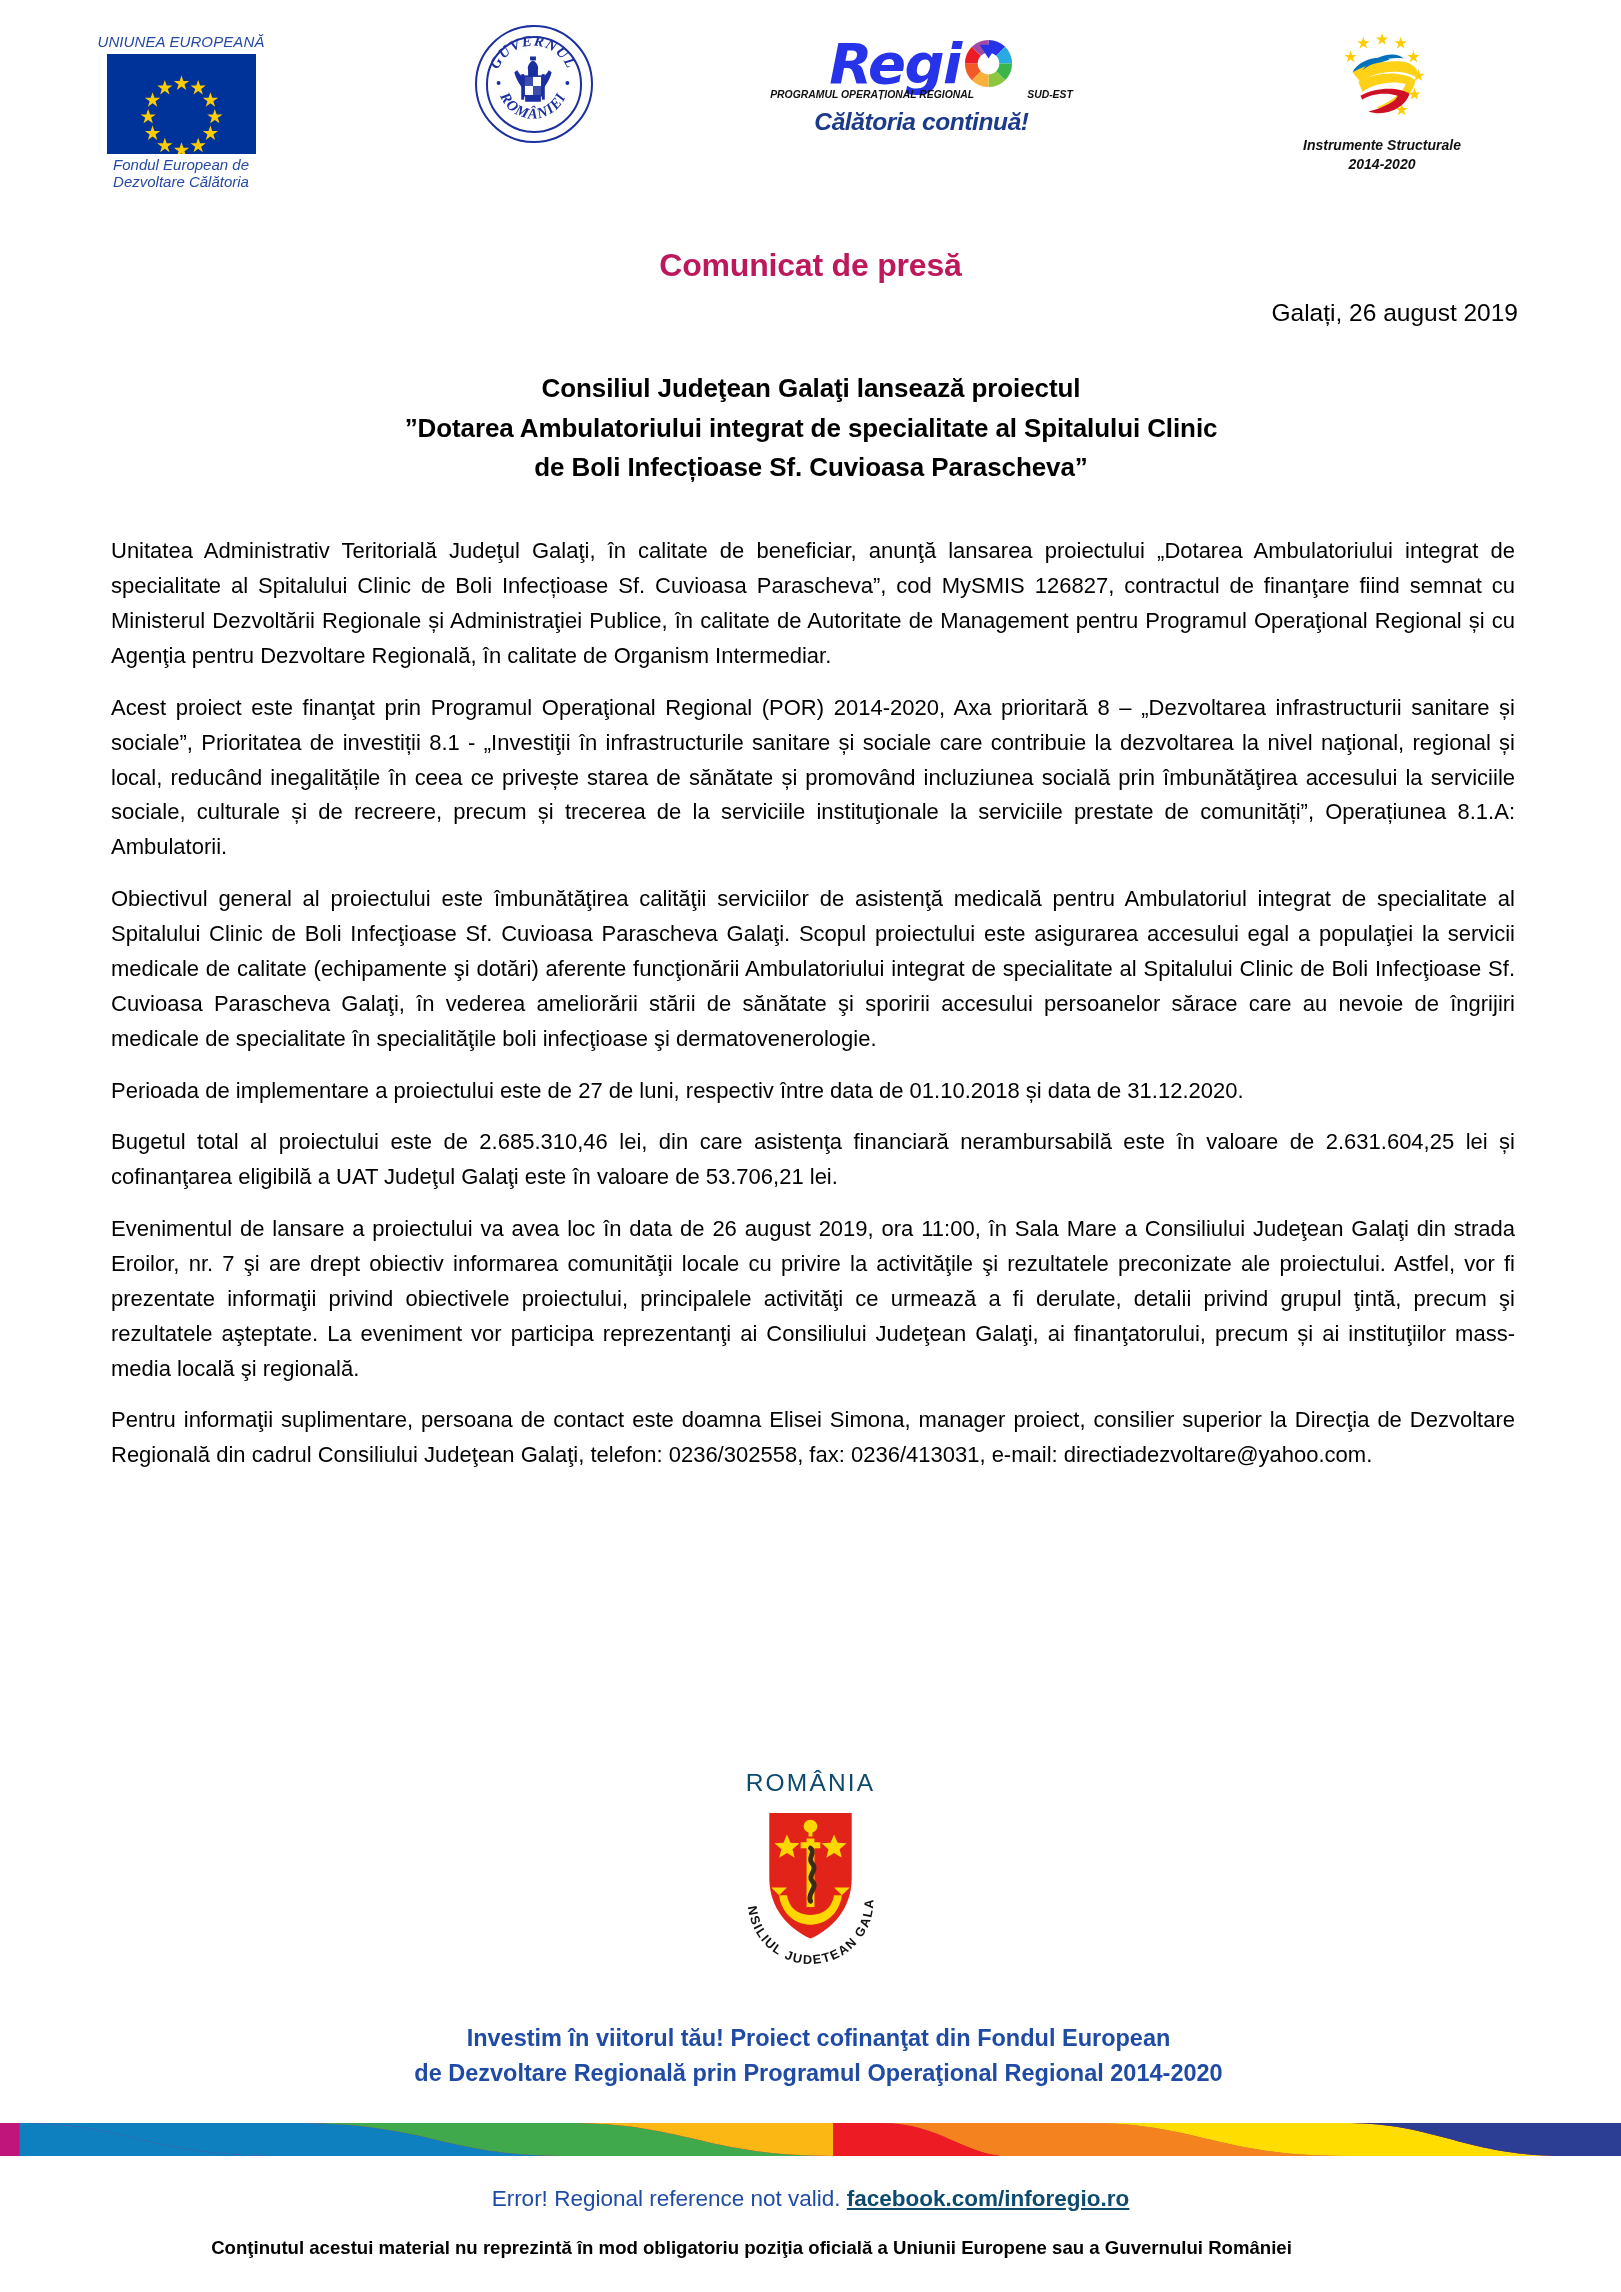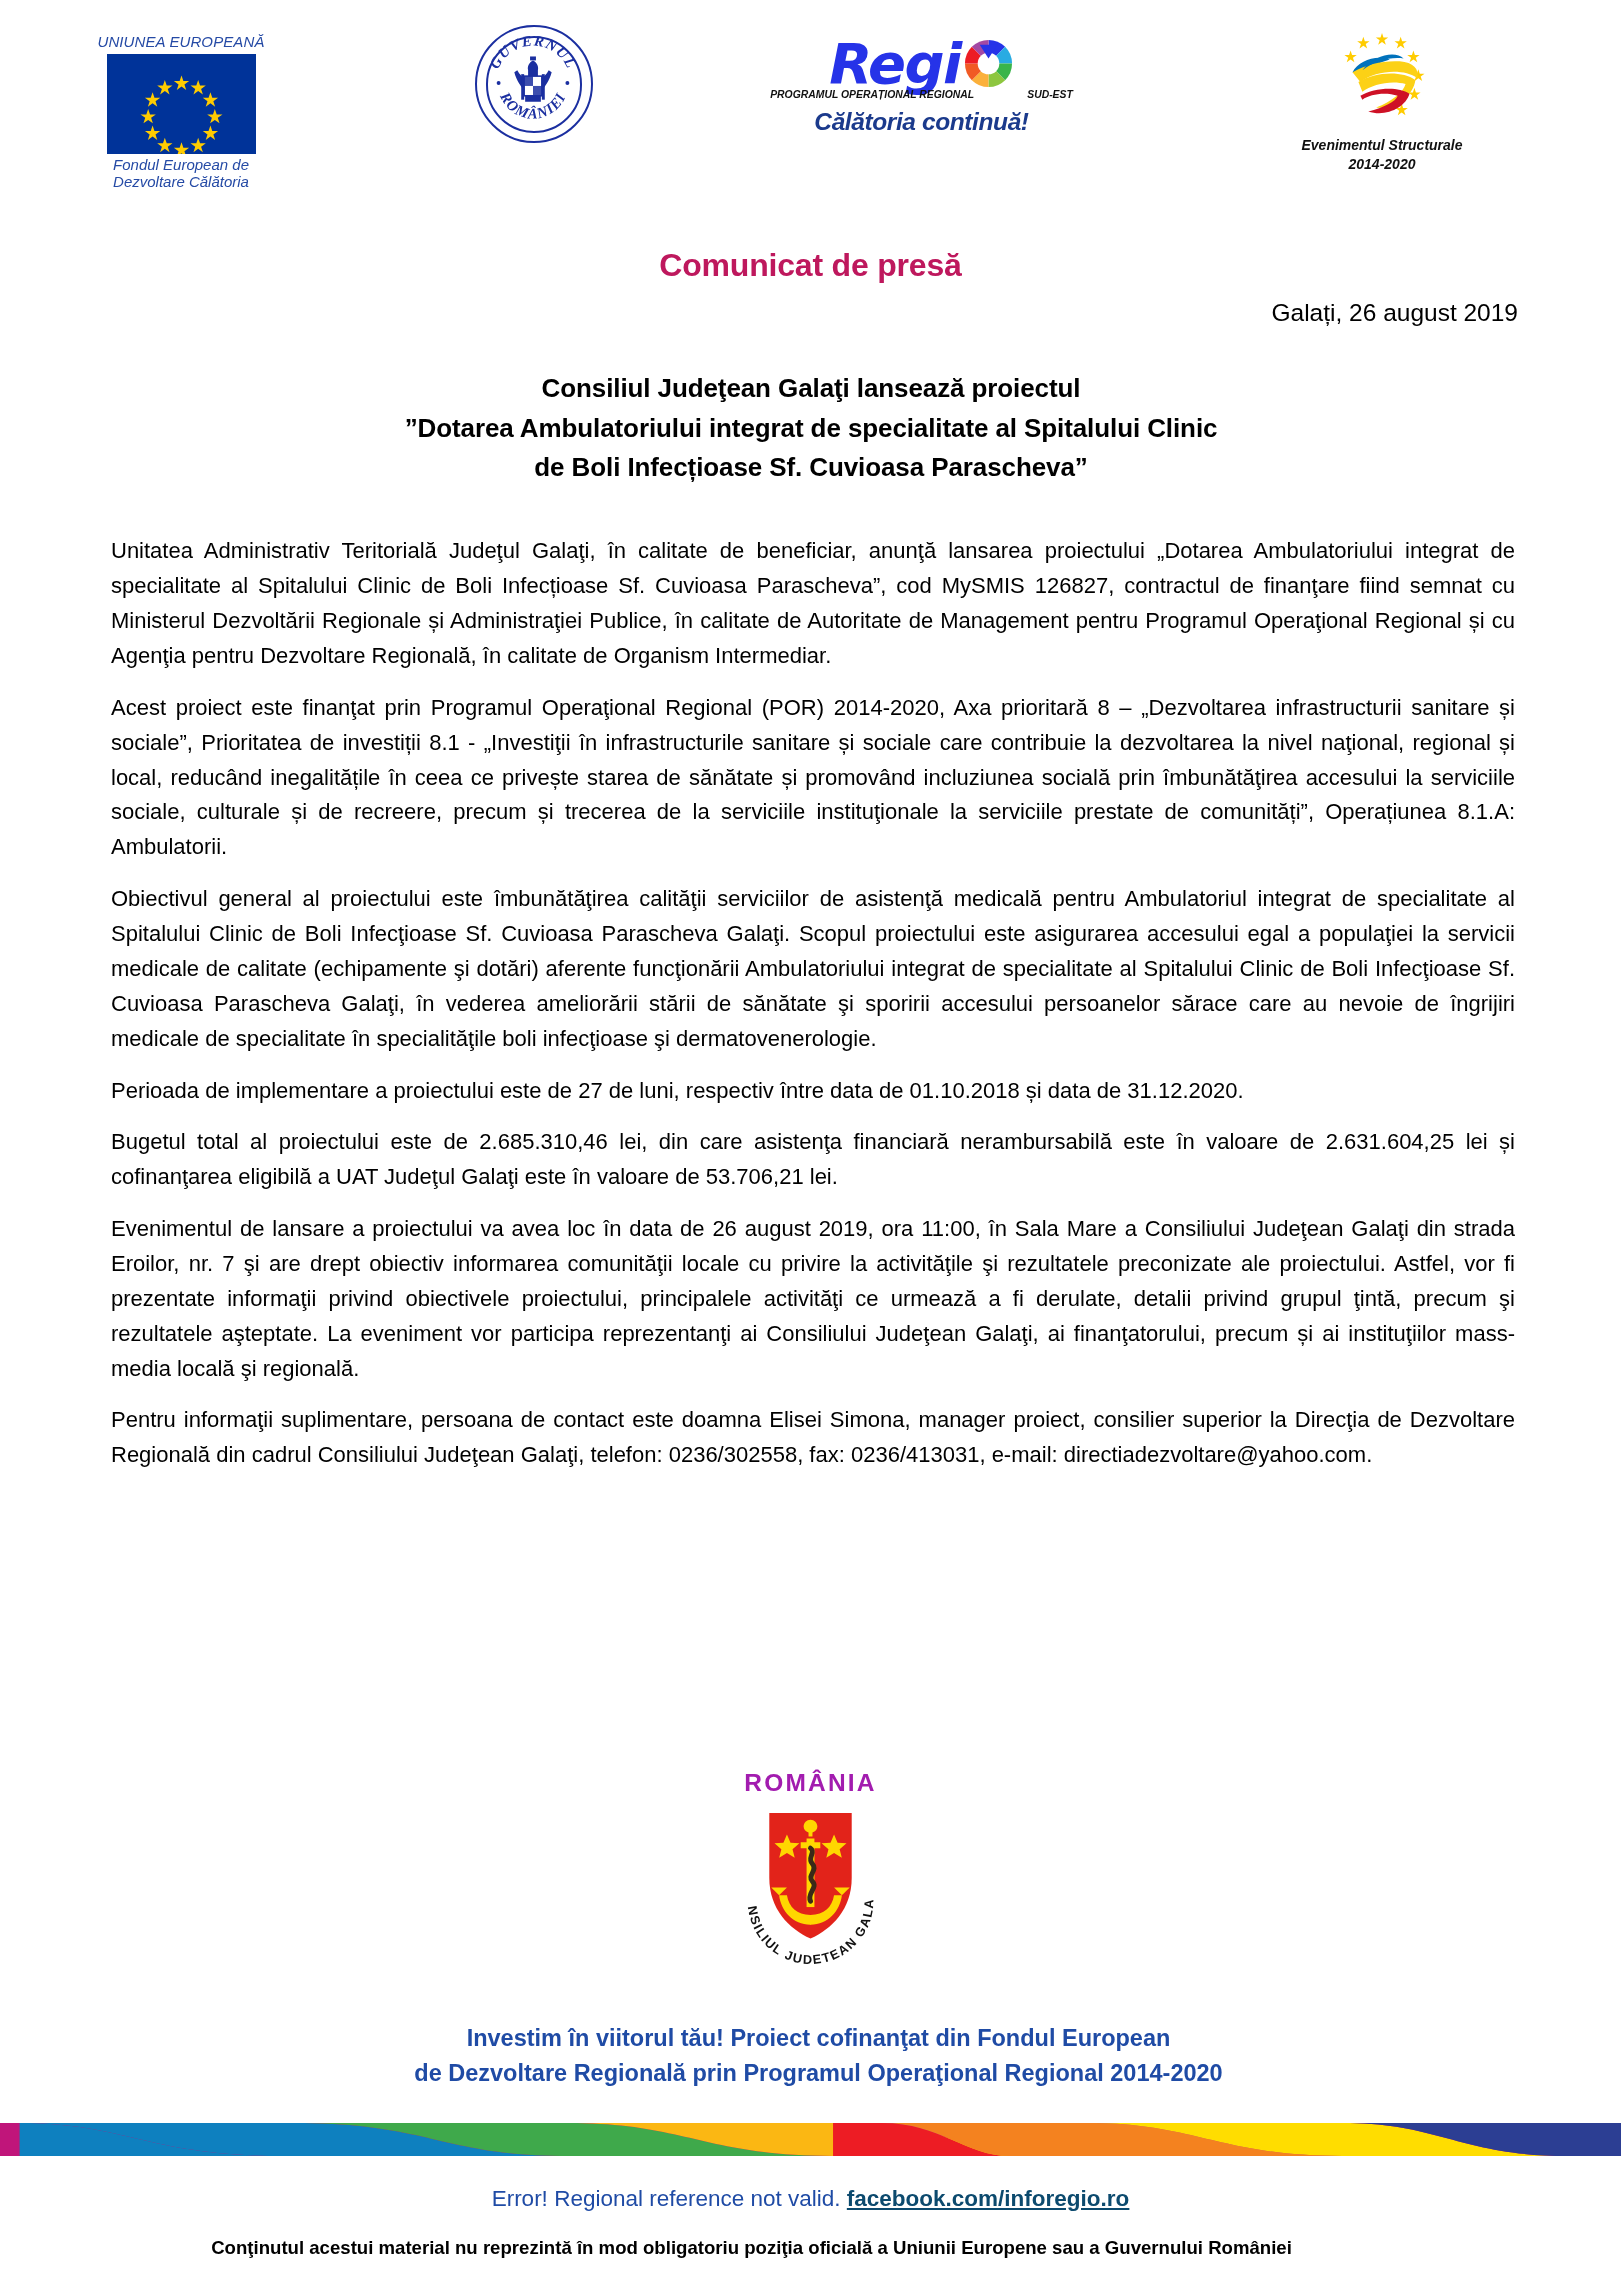--- a/index.html
+++ b/index.html
@@ -160,22 +160,22 @@
   .body-text p:last-child { margin-bottom: 0; }
 
   
   .coat {
     position: absolute;
     top: 1769px; left: 0; width: 1621px;
     text-align: center;
   }
   .coat-name {
     font-size: 24.5px;
-    font-weight: bold;
-    color: #a21caf;
+    font-weight: normal;
+    color: #0c4a6e;
     letter-spacing: 2.2px;
   }
   .shield-wrap {
     width: 157px; height: 172px;
     margin: 2px auto 0 auto;
     position: relative;
   }
 
   
   .footer-slogan {
@@ -316,21 +316,21 @@
             <polygon points="41,10 42.5,14.6 47.3,14.6 43.4,17.4 44.9,22 41,19.2 37.1,22 38.6,17.4 34.7,14.6 39.5,14.6"></polygon>
             <polygon points="28,24 29.5,28.6 34.3,28.6 30.4,31.4 31.9,36 28,33.2 24.1,36 25.6,31.4 21.7,28.6 26.5,28.6"></polygon>
           </g>
           <path d="M 30,46 C 36,34 54,28 68,33 C 58,36 46,41 38,50 Z" fill="#0072BC"></path>
           <path d="M 30,46 C 44,38 62,34 78,35 C 92,36 98,43 96,52 C 82,42 54,44 38,56 Z" fill="#FCD116"></path>
           <path d="M 36,56 C 52,46 80,44 94,54 C 92,70 74,84 54,82 C 70,76 82,66 84,58 C 70,54 50,58 40,66 Z" fill="#FCD116"></path>
           <path d="M 38,70 C 52,62 76,60 88,68 C 84,82 64,92 46,86 C 62,82 74,76 76,70 C 64,66 48,68 40,74 Z" fill="#CE1126"></path>
           <path d="M 40,44 C 52,34 70,30 82,32 C 74,24 52,28 40,44 Z" fill="#0072BC"></path>
         </svg>
       </div>
-      <div class="is-cap">Evenimentul Structurale</div>
+      <div class="is-cap">Instrumente Structurale</div>
       <div class="is-cap">2014-2020</div>
     </div>
   </div>
 
   <div class="press-title">Comunicat de presă</div>
   <div class="date-line">Galați, 26 august 2019</div>
 
   <div class="doc-title">
     <div>Consiliul Judeţean Galaţi lansează proiectul</div>
     <div>”Dotarea Ambulatoriului integrat de specialitate al Spitalului Clinic</div>

